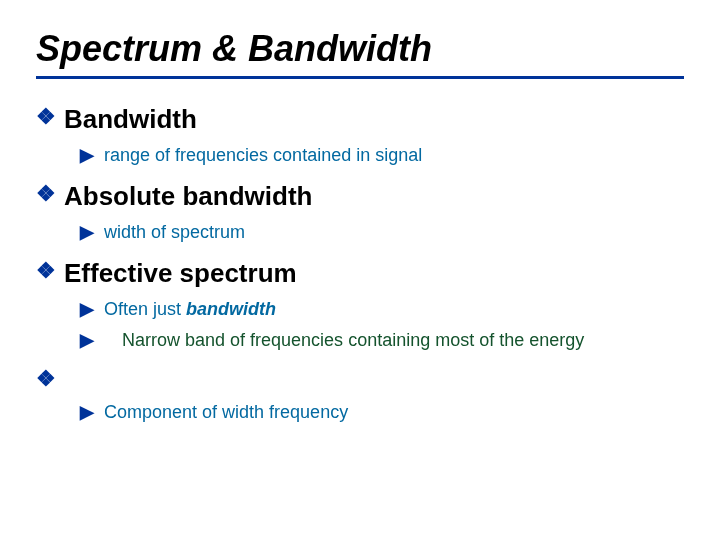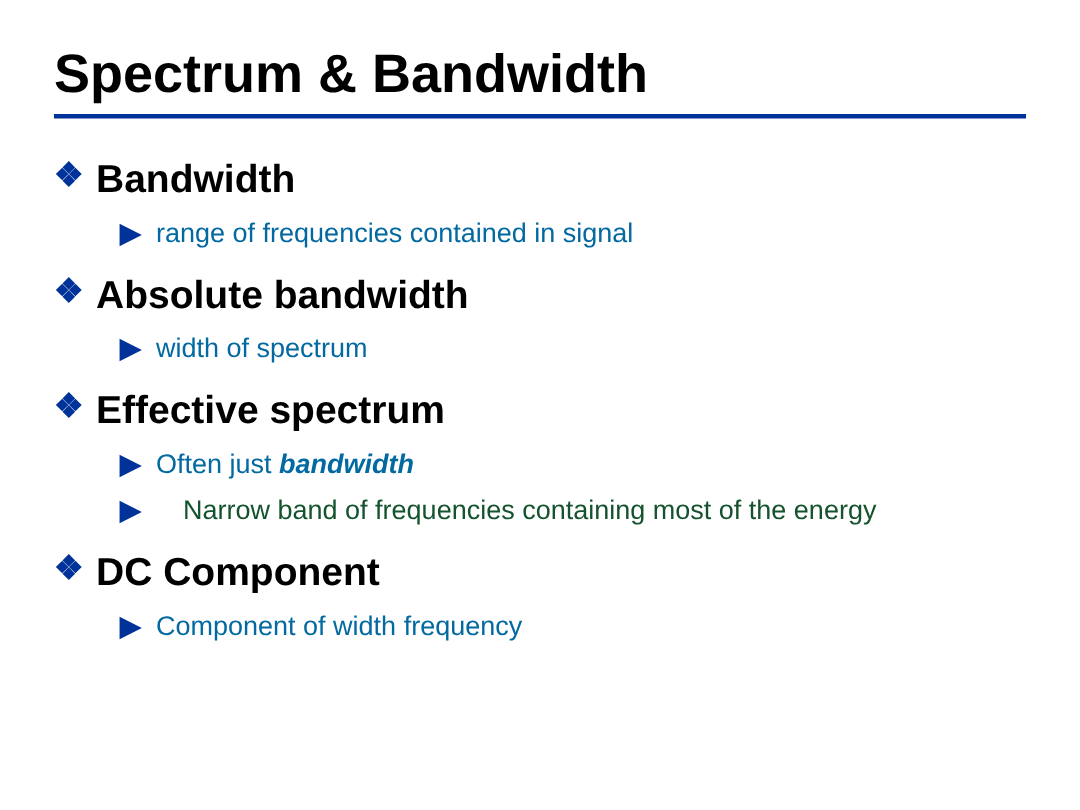--- a/index.html
+++ b/index.html
@@ -21,20 +21,21 @@
       height: 540px;
       padding: 28px 36px 28px 36px;
       display: flex;
       flex-direction: column;
     }
 
     .title-section {
       border-bottom: 3px solid #003399;
       padding-bottom: 6px;
       margin-bottom: 18px;
+      font-style: italic;
     }
 
     .title {
       font-size: 36px;
       font-weight: bold;
       color: #000000;
       font-family: Arial, sans-serif;
     }
 
     .content {
@@ -147,21 +148,20 @@
         <span>Often just </span><em>bandwidth</em>
       </span>
     </div>
     <div class="bullet-sub-wrap">
       <span class="bullet-sub-icon">▶</span>
       <span class="bullet-sub-text">Narrow band of frequencies containing most of the energy</span>
     </div>
 
     <div class="bullet-main">
       <span class="bullet-main-icon">❖</span>
-      <span class="bullet-main-text">DC Component</span>
     </div>
     <div class="bullet-sub">
       <span class="bullet-sub-icon">▶</span>
       <span class="bullet-sub-text">Component of width frequency</span>
     </div>
 
   </div>
 </div>
 
 </body></html>

